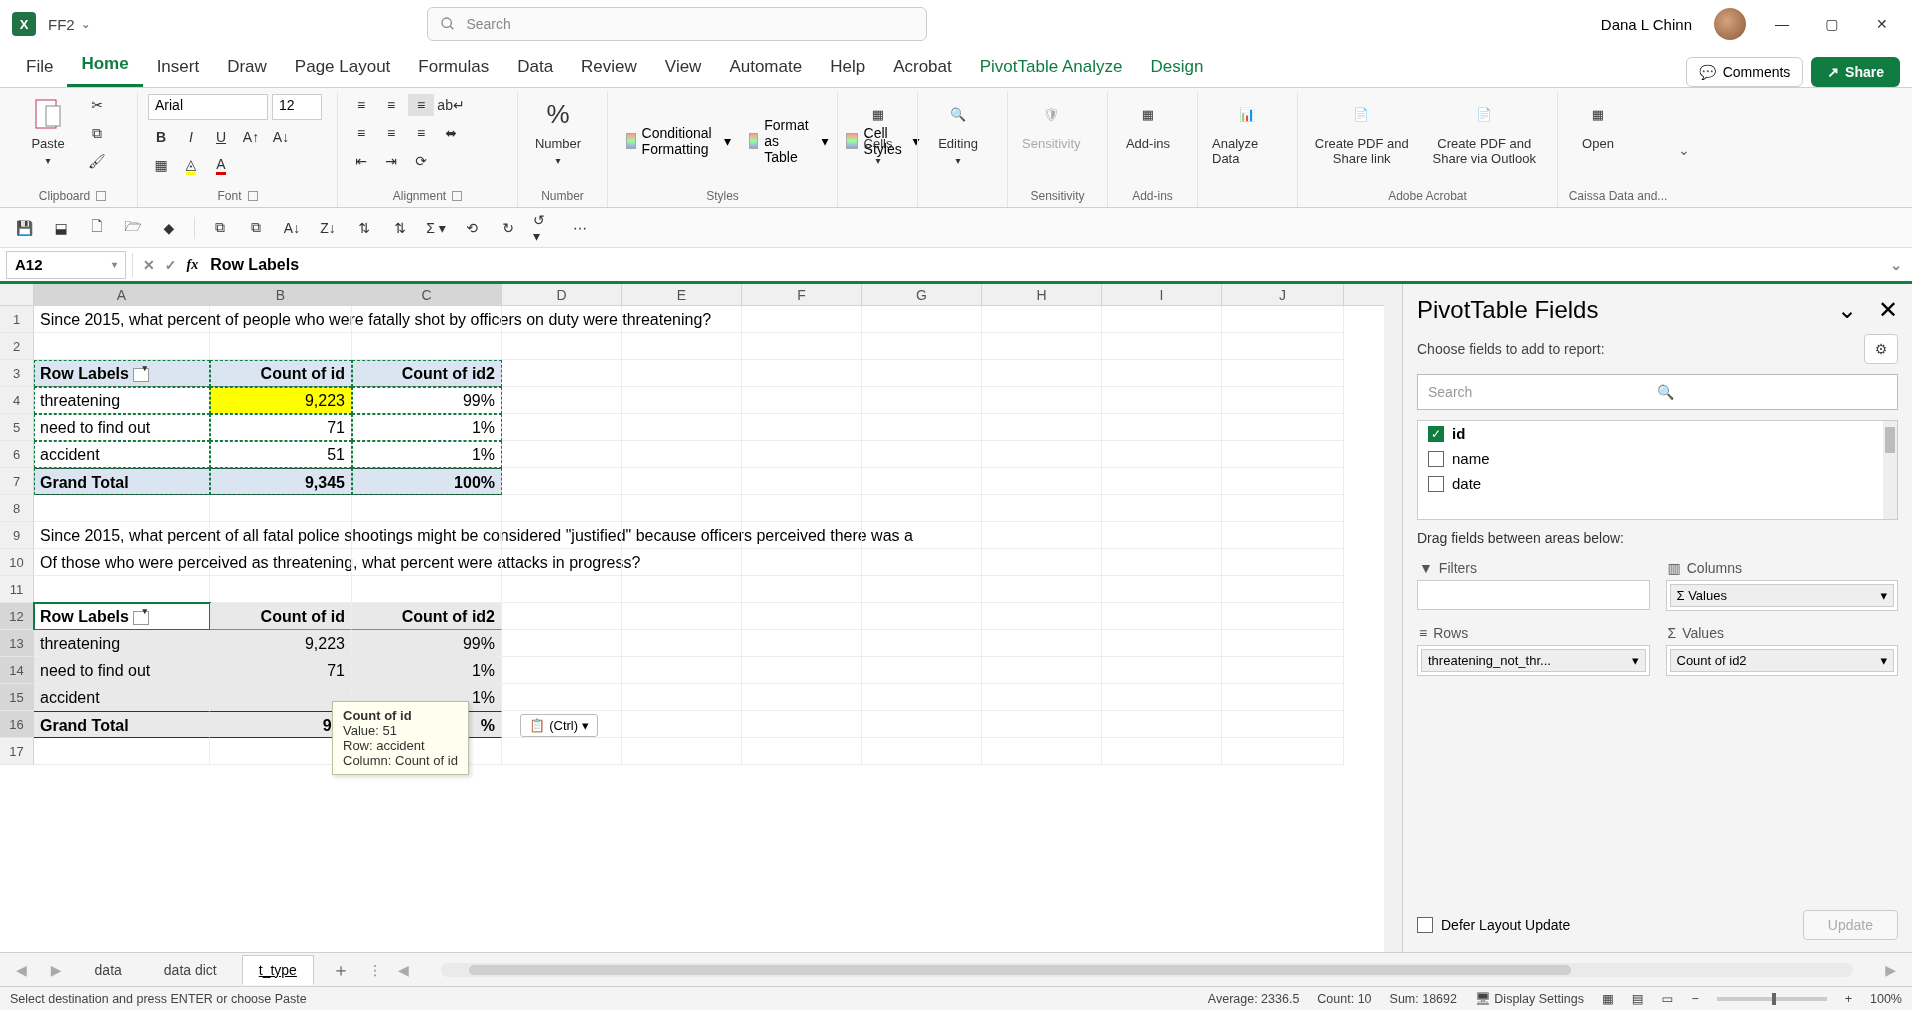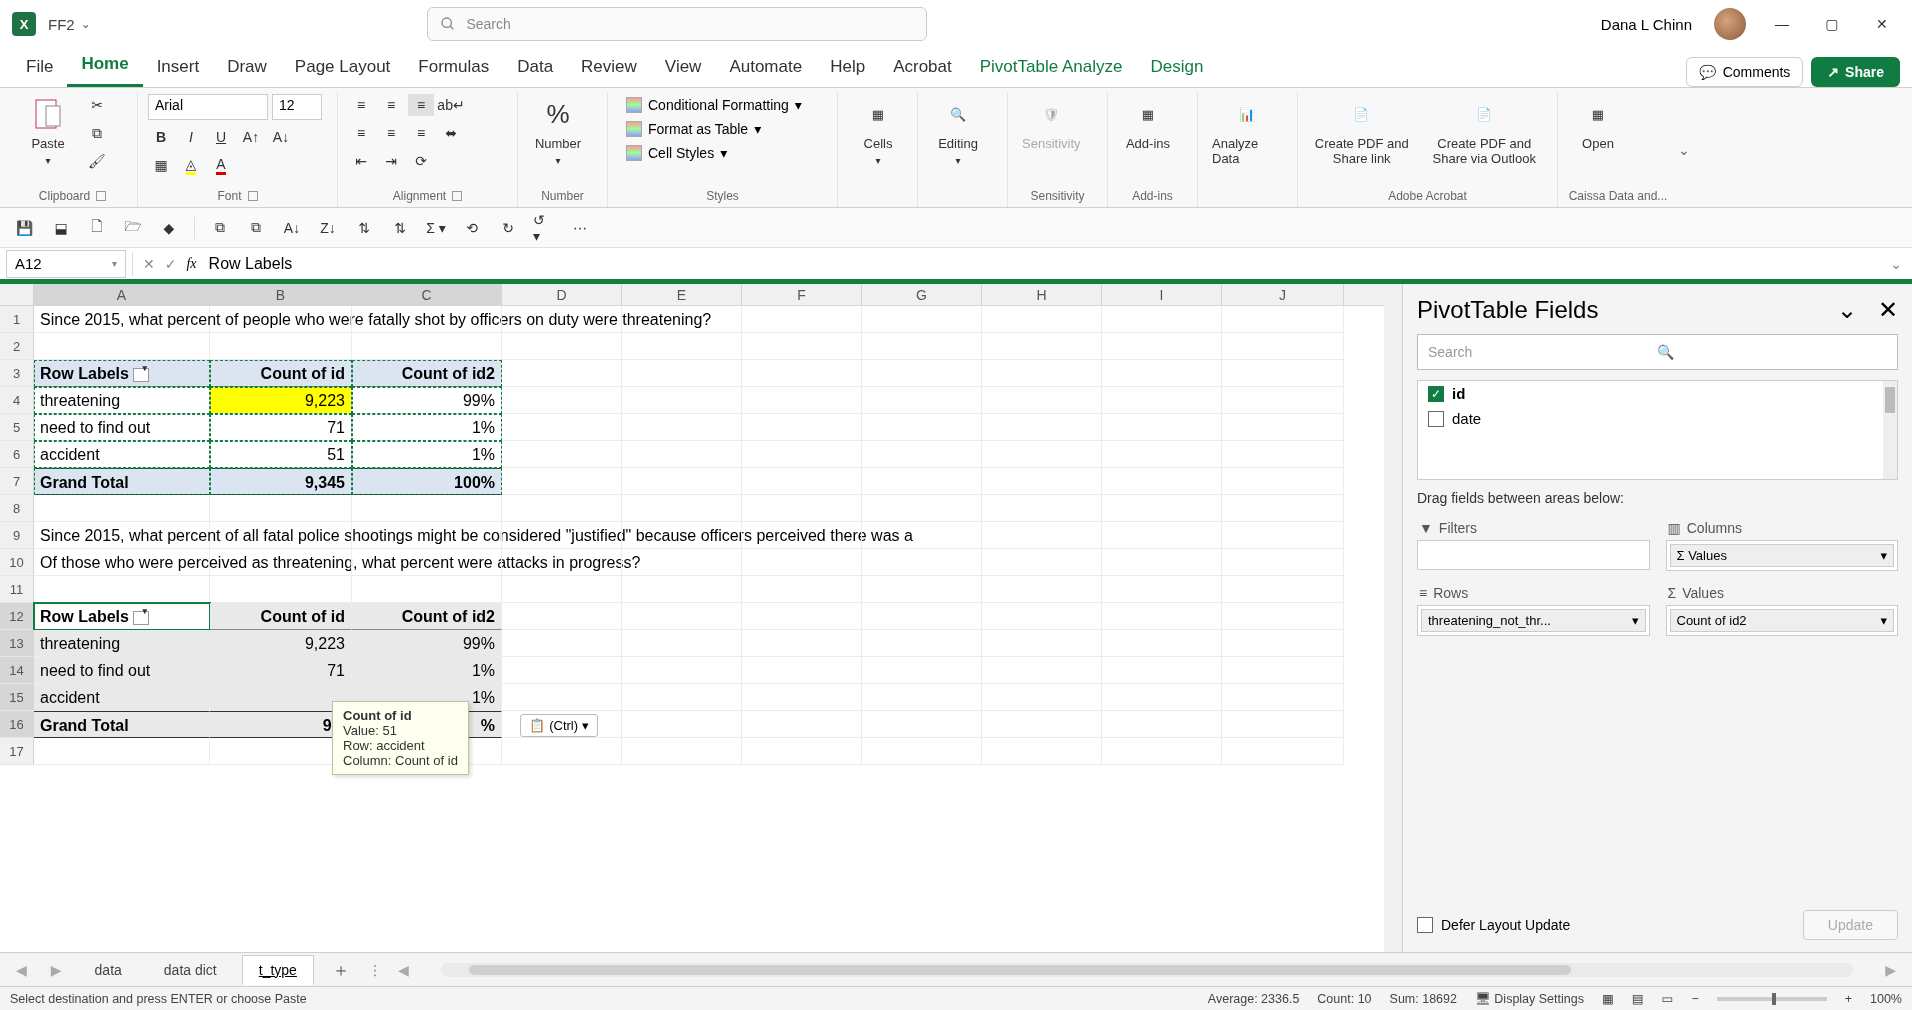--- a/index.html
+++ b/index.html
@@ -37,21 +37,21 @@
   .smbtn { width:26px; height:22px; display:flex; align-items:center; justify-content:center; font-size:14px; color:#333;}
   .font-select { border:1px solid #ccc; background:#fff; padding:2px 6px; font-size:14px; height:26px;}
   .row-mid { display:flex; align-items:center; gap:4px;}
   .grey { color: #aaa; }
 
   
   .qat { height:40px; background:#fafafa; display:flex; align-items:center; gap:14px; padding:0 14px; border-bottom:1px solid #e0e0e0;}
   .qat .q { width:22px; height:22px; display:flex; align-items:center; justify-content:center; color:#333;}
 
   
-  .formulabar { height:36px; background:#fff; border-bottom:5px solid #15803d; display:flex; align-items:center; }
+  .formulabar { height:36px; background:#fff; border-bottom:3px solid #15803d; display:flex; align-items:center;font-weight:bold; }
   .namebox { width:120px; height:28px; margin:0 6px; border:1px solid #ccc; display:flex; align-items:center; padding:0 8px; font-size:15px; justify-content:space-between;}
   .fx-icons { display:flex; gap:10px; padding:0 10px; color:#888; }
   .fx { font-style:italic; font-family:"Times New Roman",serif; margin-right:6px;}
   .formula-input { flex:1; font-size:16px; padding:0 6px; }
 
   
   .main { display:flex; height: calc(1010px - 48px - 40px - 120px - 40px - 36px - 34px - 24px); }
   .grid-wrap { flex:1; position:relative; background:#fff; overflow:hidden;}
   .colheads { display:flex; height:22px; background:#f0f0f0; border-bottom:1px solid #d4d4d4;}
   .rowhead-spacer { width:34px; border-right:1px solid #d4d4d4; background:#f0f0f0;}
@@ -251,21 +251,21 @@
         <span>Number</span>
         <span style="font-size:10px;">▾</span>
       </div>
     </div>
     <div class="group-label">
         <span>Number</span>
       </div>
   </div>
 
   <div class="group" style="width:230px;">
-    <div class="group-body" style="flex-direction:column; gap:2px; align-items:stretch;">
+    <div class="group-body" style="flex-direction:row; gap:2px; align-items:stretch;">
       <div class="ribbon-item"><span class="cond-ico"></span><span>Conditional Formatting</span> ▾</div>
       <div class="ribbon-item"><span class="cond-ico"></span><span>Format as Table</span> ▾</div>
       <div class="ribbon-item"><span class="cond-ico"></span><span>Cell Styles</span> ▾</div>
     </div>
     <div class="group-label">
         <span>Styles</span>
       </div>
   </div>
 
   <div class="group" style="width:80px;">
@@ -656,28 +656,38 @@
   <div class="vscroll"></div>
 
   <div class="panel">
     <h2>
       <span>PivotTable Fields</span>
       <span>
         <span style="margin-right:14px;">⌄</span>
         <span>✕</span>
       </span>
     </h2>
+    <div class="sub">
+      <span>Choose fields to add to report:</span>
+      <span class="gear-box">
+          <span>⚙</span>
+        </span>
+    </div>
     <div class="search2">
       <span>Search</span>
       <span>🔍</span>
     </div>
     <div class="field-list">
       <div class="field-row">
           <span class="chk on">✓</span>
           <span style="font-weight:bold;">id</span>
+        </div>
+      <div class="field-row">
+          <span class="chk"></span>
+          <span>name</span>
         </div>
       <div class="field-row">
           <span class="chk"></span>
           <span>date</span>
         </div>
       <div style="position:absolute; right:0; top:0; bottom:0; width:14px; background:#eee;">
           <div style="position:absolute; top:6px; left:2px; right:2px; height:26px; background:#bbb;"></div>
         </div>
     </div>
     <div class="areas">Drag fields between areas below:</div>

